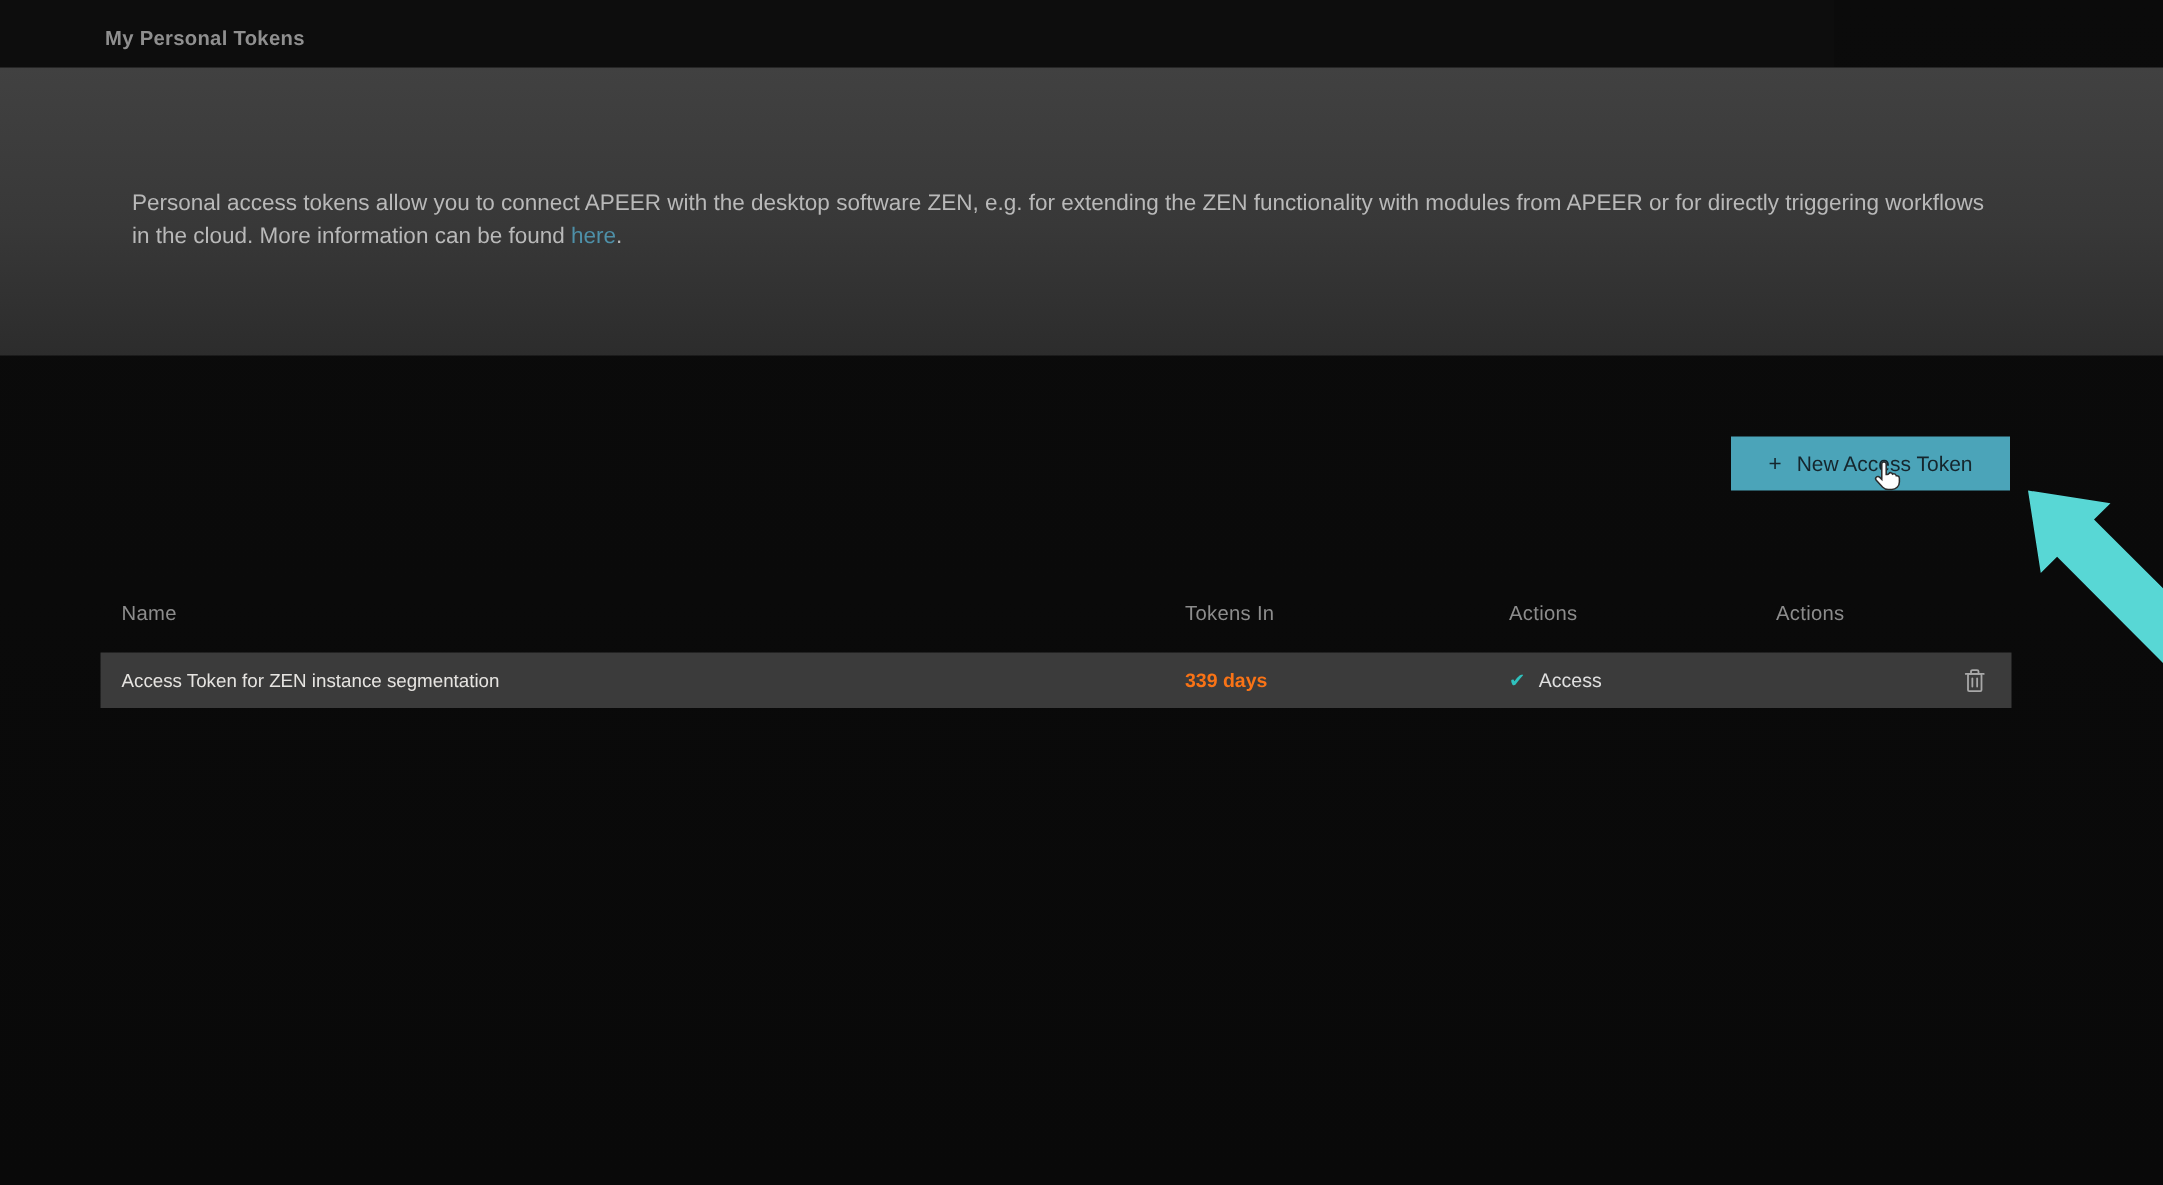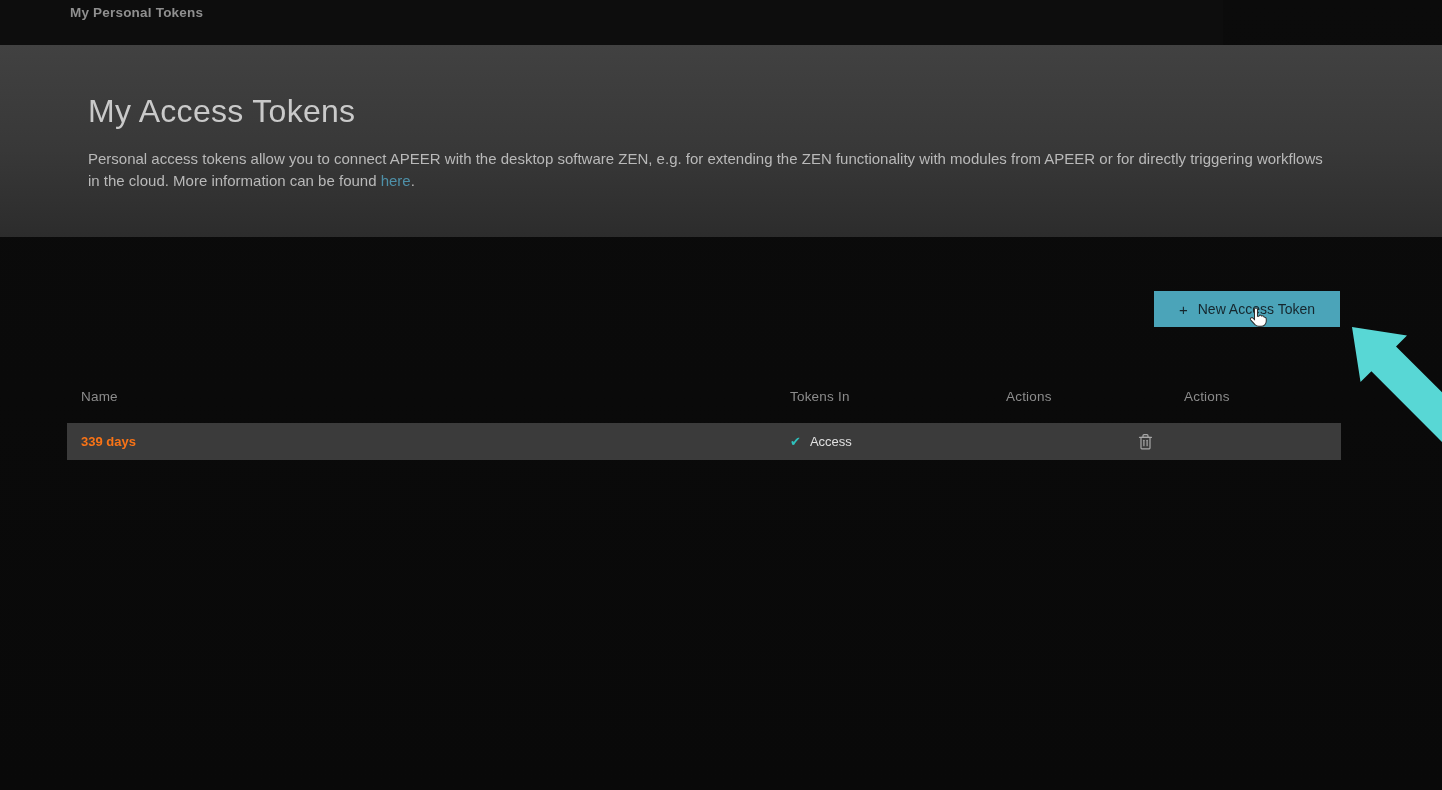--- a/index.html
+++ b/index.html
@@ -8,38 +8,38 @@
     position:relative;
     font-family:"Liberation Sans", sans-serif;
     background:linear-gradient(180deg,#0b0b0b 0%,#090909 100%);
     color:#ddd;
   }
 
   
   .topbar {
     position:absolute; top:0; left:0; width:1223px; height:45px;
     background:#0d0d0d;
-    display:flex; align-items:flex-start;
+    display:flex; align-items:center;
     padding:5px 0 0 70px;
   }
   .topbar-title {
     font-size:13.5px; font-weight:bold; color:#8f8f8f; letter-spacing:.2px;
   }
 
   
   .header-band {
     position:absolute; top:45px; left:0; width:1442px; height:192px;
     background:linear-gradient(180deg,#414141 0%,#383838 55%,#2c2c2c 100%);
     padding:48px 0 0 88px;
   }
   .page-title {
     font-size:32px; font-weight:400; color:#cacaca; letter-spacing:.3px;
   }
   .page-desc {
-    margin-top:18px;
+    margin-top:32px;
     width:1250px;
     font-size:15px; line-height:22px; color:#b9b9b9;
   }
   .page-desc a {
     color:#4e90a8; text-decoration:none; cursor:pointer;
   }
 
   
   .new-token-btn {
     position:absolute; top:291px; left:1154px;
@@ -53,21 +53,21 @@
 
   
   .tokens-table {
     position:absolute; top:383px; left:67px; width:1274px;
   }
   .thead, .trow {
     display:grid;
     grid-template-columns:709px 216px 178px 171px;
     align-items:center;
   }
-  .thead { height:26px; }
+  .thead { height:26px;margin-top:12px; }
   .th {
     font-size:13.5px; color:#8c8c8c; padding-left:14px; letter-spacing:.2px;
   }
   .trow {
     margin-top:14px; height:37px; background:#3b3b3b;
   }
   .td { padding-left:14px; font-size:12.5px; color:#e6e4e1; }
   .td.expires { font-weight:bold; color:#f97316; font-size:13px; }
   .td.status { display:flex; align-items:center; gap:9px; font-size:13px; color:#e0e0e0; }
   .check-icon { color:#2fc1bd; font-size:13px; }
@@ -84,37 +84,37 @@
   .cursor { position:absolute; top:306px; left:1246px; width:22px; height:24px; pointer-events:none; }
 </style>
 </head>
 <body>
 
 <div class="topbar">
   <span class="topbar-title">My Personal Tokens</span>
 </div>
 
 <div class="header-band">
-  <div class="page-title">My Access Tokens</div>
   <div class="page-desc"><span>Personal access tokens allow you to connect APEER with the desktop software ZEN, e.g. for extending the ZEN functionality with modules from APEER or for directly triggering workflows in the cloud. More information can be found </span><a href="#">here</a><span>.</span></div>
 </div>
 
 <button class="new-token-btn">
   <span class="plus">+</span>
   <span>New Access Token</span>
 </button>
 
 <div class="tokens-table">
   <div class="thead">
     <div class="th">Name</div>
     <div class="th">Tokens In</div>
     <div class="th">Actions</div>
     <div class="th">Actions</div>
   </div>
   <div class="trow">
+    <div class="td">Access Token for ZEN instance segmentation</div>
     <div class="td expires">339 days</div>
     <div class="td status">
       <span class="check-icon">✔</span>
       <span>Access</span>
     </div>
     <div class="td actions">
       <button class="trash-btn">
         <svg width="15" height="17" viewBox="0 0 15 17" fill="none" stroke="#a8a8a8" stroke-width="1.2" stroke-linecap="round">
           <path d="M1.5 3.8h12"></path>
           <path d="M5 3.8V2.2a1 1 0 0 1 1-1h3a1 1 0 0 1 1 1v1.6"></path>

